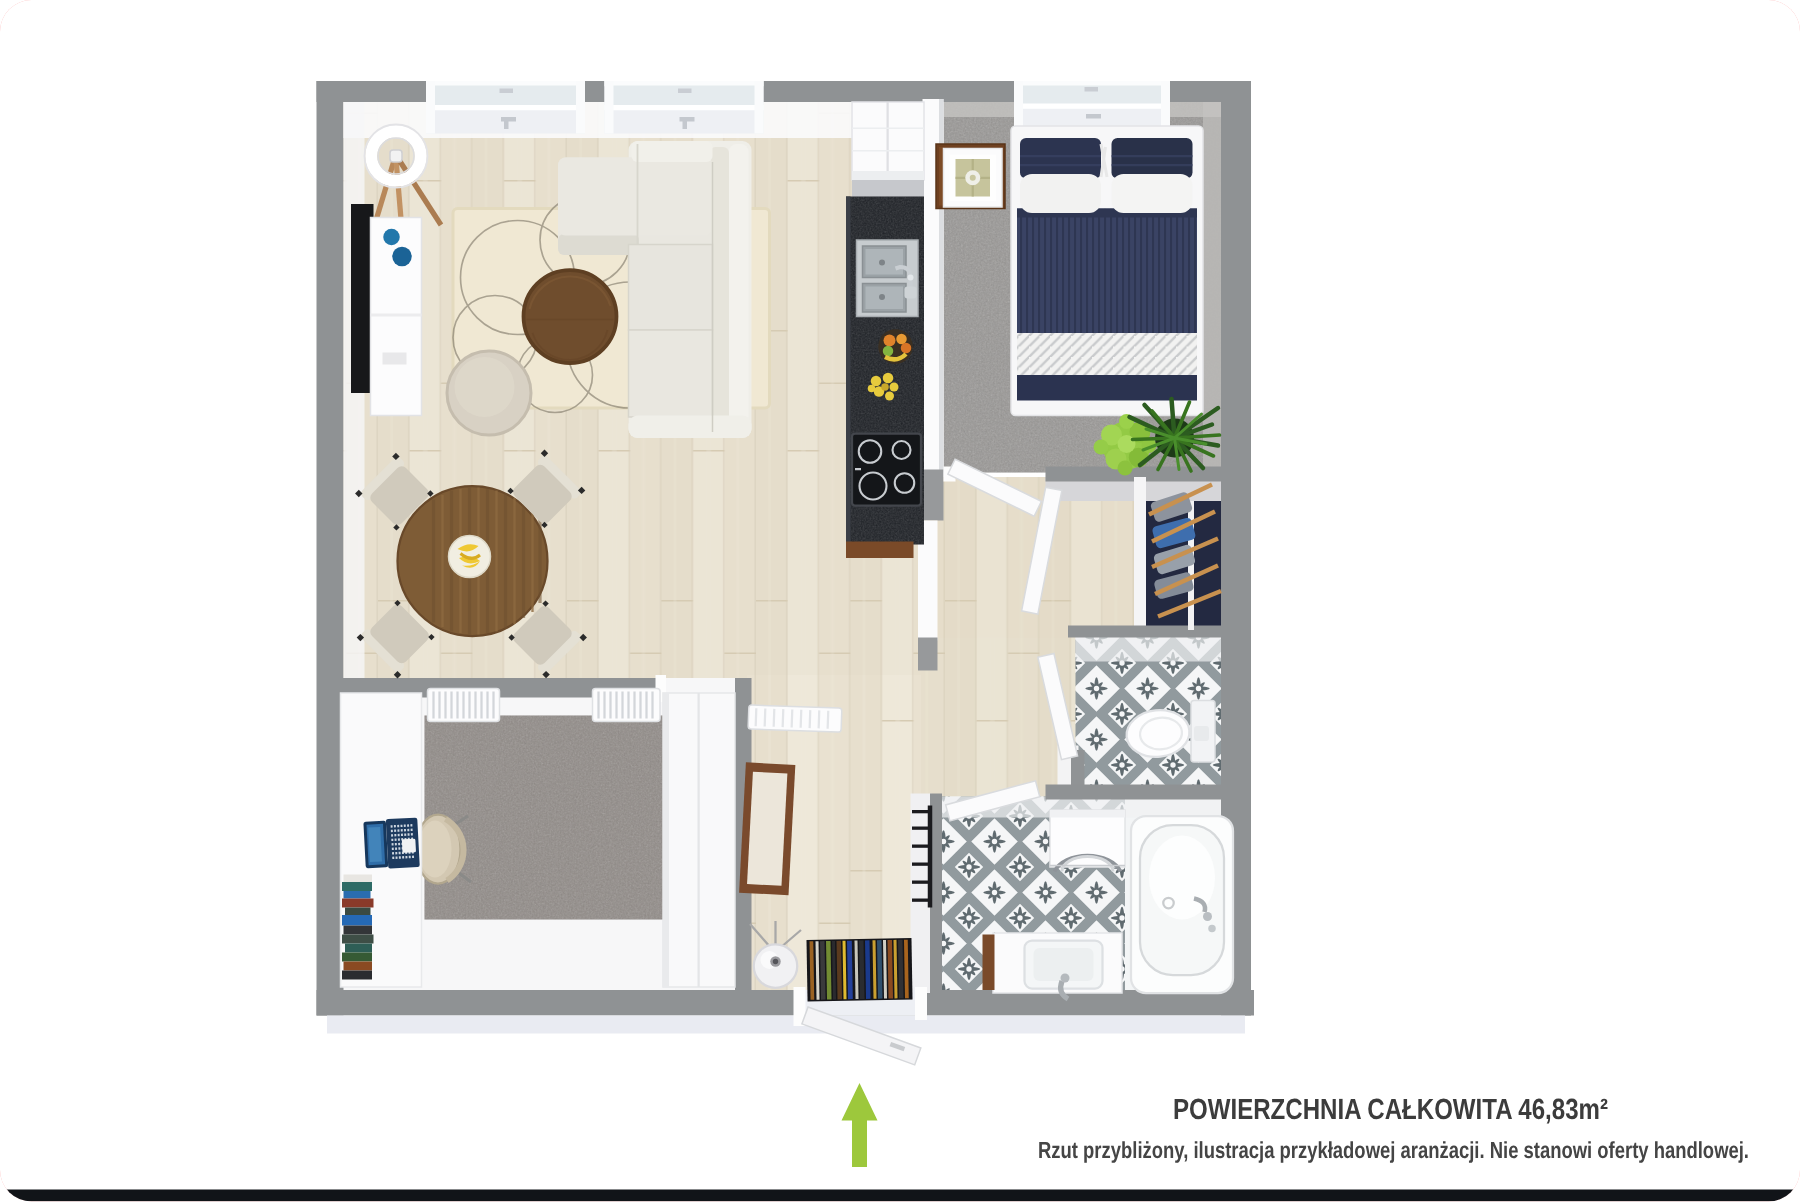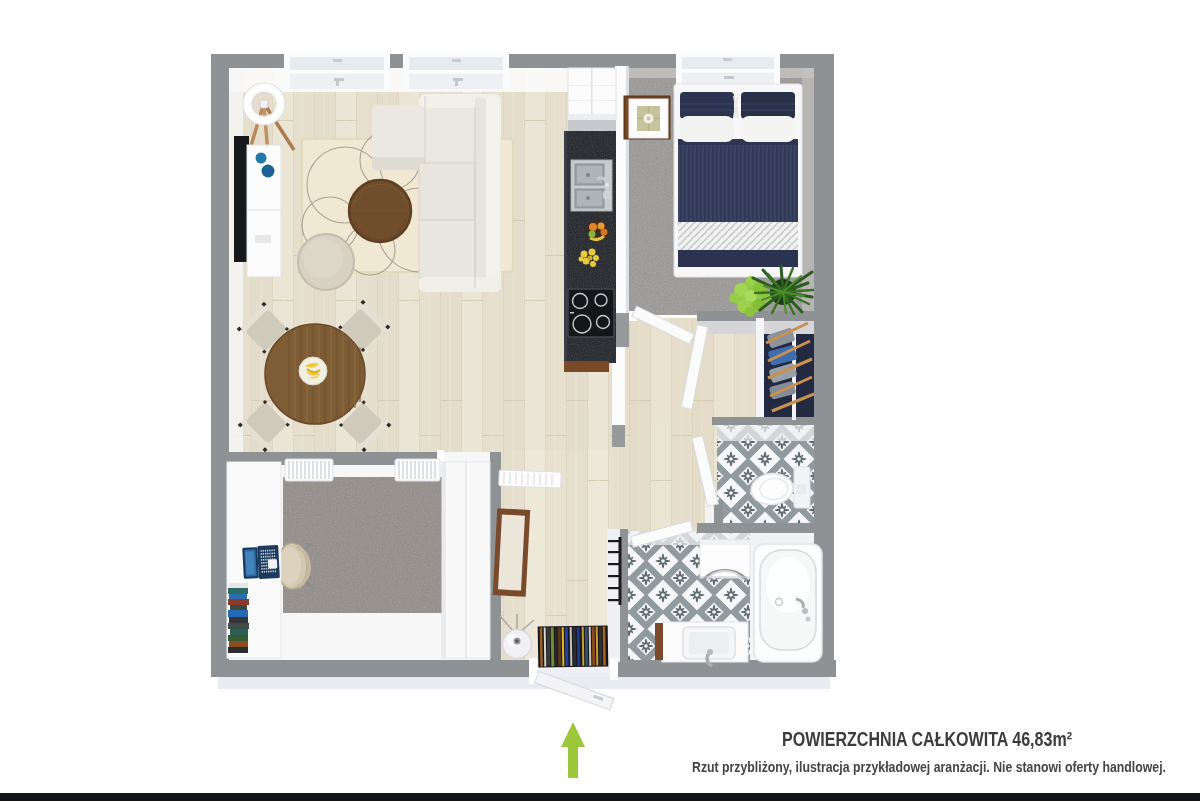--- a/index.html
+++ b/index.html
@@ -1,16 +1,16 @@
 <!DOCTYPE html>
 <html><head>
 <meta charset="utf-8">
 <style>
 html,body{margin:0;padding:0;background:#ffffff;font-family:"Liberation Sans",sans-serif;}
-#stage{position:relative;width:1200px;height:801px;overflow:hidden;background:#fca5a5;}
+#stage{position:relative;width:1200px;height:801px;overflow:hidden;background:#fca5a5;border-radius:21px;}
 </style>
 </head>
 <body>
 <div id="stage">
 <svg width="1200" height="801" viewBox="0 0 1200 801" xmlns="http://www.w3.org/2000/svg">
 <defs>
 <pattern id="wood" width="63" height="180" patternUnits="userSpaceOnUse">
   <rect width="63" height="180" fill="#ebe4d4"></rect>
   <rect x="0" width="21" height="180" fill="#e7dfcd"></rect>
   <rect x="21" width="21" height="180" fill="#eee8d9"></rect>

